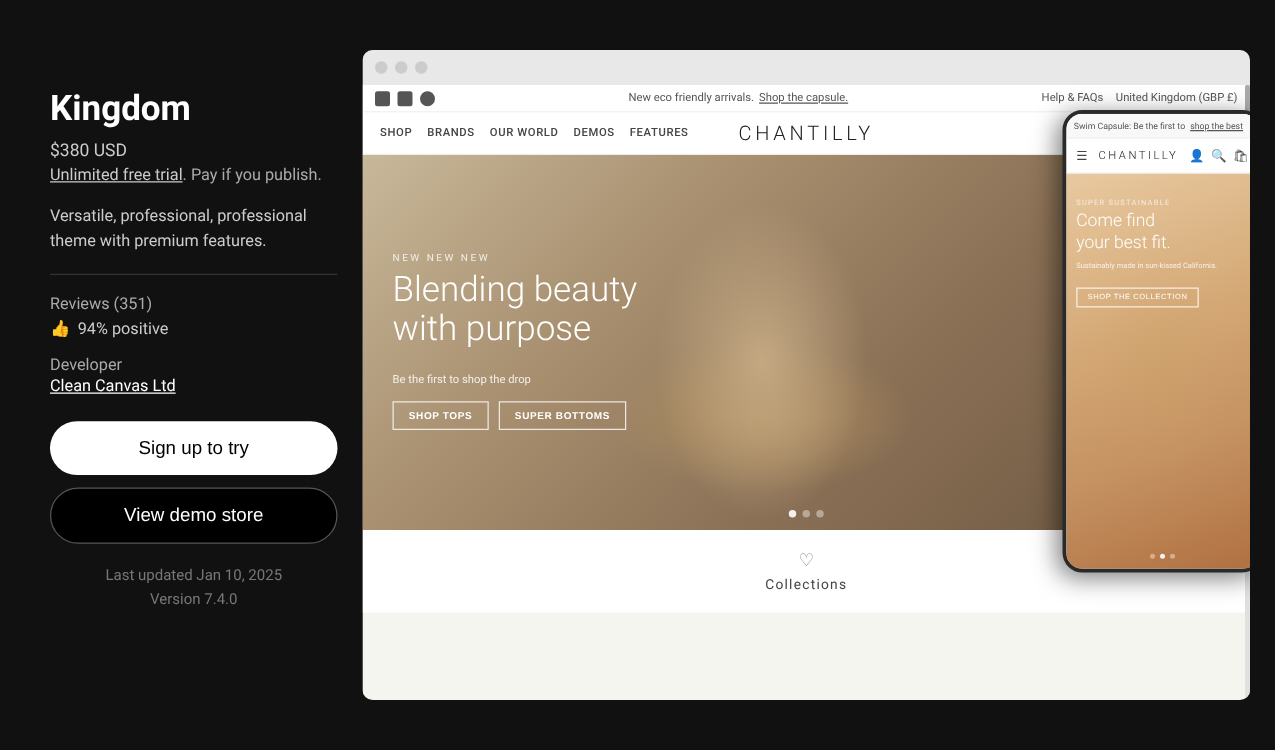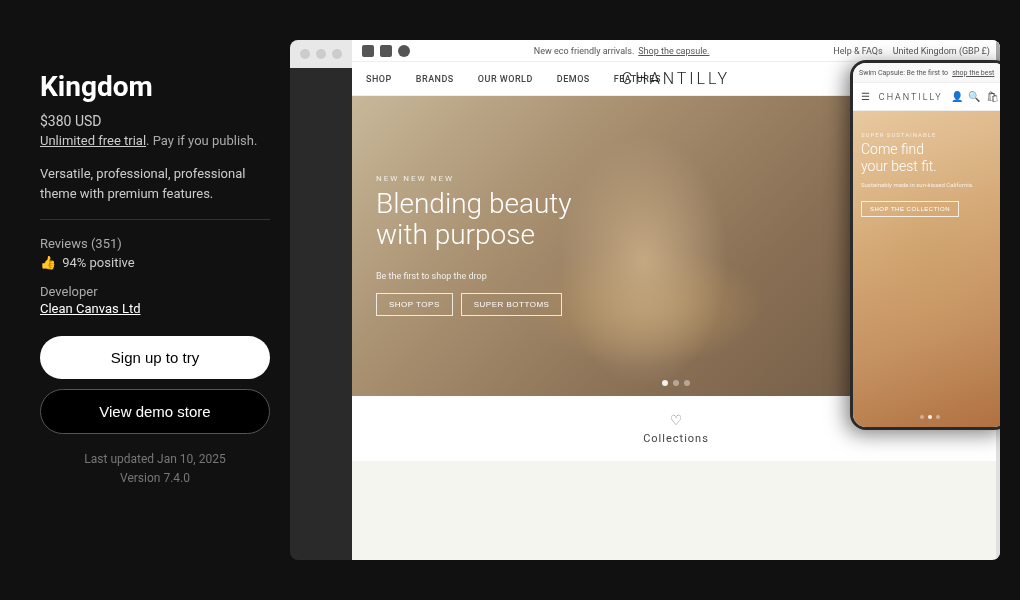--- a/index.html
+++ b/index.html
@@ -157,21 +157,21 @@
     }
 
     
     .right-panel {
       flex: 1;
       background: #2a2a2a;
       border-radius: 8px;
       overflow: hidden;
       position: relative;
       display: flex;
-      flex-direction: row;
+      flex-direction: column;
     }
 
     
     .browser-chrome {
       background: #e8e8e8;
       height: 28px;
       display: flex;
       align-items: center;
       padding: 0 10px;
       gap: 6px;
@@ -211,21 +211,21 @@
       height: 34px;
       display: flex;
       align-items: center;
       justify-content: space-between;
       padding: 0 14px;
       border-bottom: 1px solid #eee;
     }
 
     .store-nav-links {
       display: flex;
-      gap: 24px;
+      gap: 12px;
       font-size: 9px;
       color: #444;
       font-weight: 500;
       letter-spacing: 0.5px;
       text-align: center;
     }
 
     .store-logo {
       font-size: 16px;
       font-weight: 300;
@@ -304,21 +304,21 @@
     }
 
     .hero-btn {
       padding: 6px 12px;
       font-size: 8px;
       border: 1px solid rgba(255,255,255,0.8);
       background: transparent;
       color: #fff;
       cursor: pointer;
       letter-spacing: 0.5px;
-      font-weight: 400;
+      font-weight: 700;
     }
 
     .hero-dots {
       position: absolute;
       bottom: 10px;
       left: 50%;
       transform: translateX(-50%);
       display: flex;
       gap: 5px;
     }

